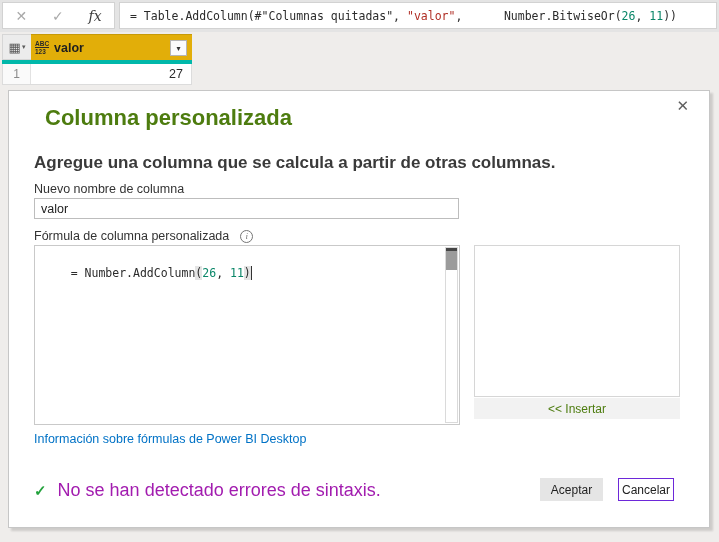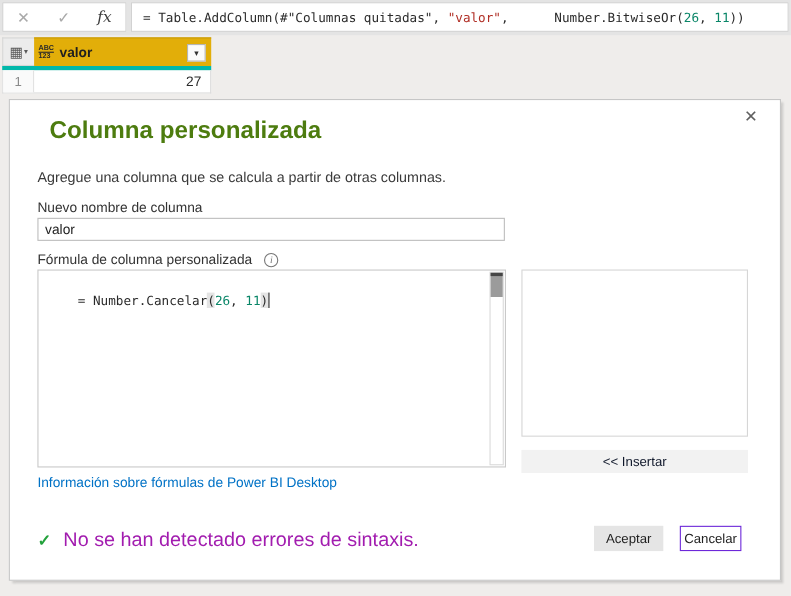--- a/index.html
+++ b/index.html
@@ -76,21 +76,21 @@
     box-shadow:3px 3px 2px rgba(0,0,0,0.14);
   }
   .dlg-close {
     position:absolute; top:6px; right:20px; font-size:15px; color:#5f5f5f;
     cursor:pointer; font-weight:300;
   }
   .dlg-title {
     position:absolute; left:36px; top:14px;
     font-size:22px; font-weight:700; color:#4d7c0f;
   }
-  .dlg-subtitle { position:absolute; left:25px; top:62px; font-size:13px; color:#3a3a3a; }
+  .dlg-subtitle { position:absolute; left:25px; top:62px; font-size:17px; color:#3a3a3a;font-weight:bold; }
   .lbl { position:absolute; font-size:12.5px; color:#333333; }
   .lbl-name { left:25px; top:91px; }
   .name-input {
     position:absolute; left:25px; top:107px; width:425px; height:21px;
     border:1px solid #bdbdbd; font-family:"Liberation Sans",sans-serif;
     font-size:12.5px; color:#222; padding-left:6px; background:#fff; outline:none;
   }
   .lbl-formula { left:25px; top:138px; display:flex; align-items:center; gap:11px; }
   .info-icon {
     display:inline-flex; width:13px; height:13px; border:1px solid #757575; border-radius:50%;
@@ -110,22 +110,22 @@
   .fbx-thumb {
     position:absolute; top:0; left:0; right:0; height:22px;
     background:#9b9b9b; border-top:3px solid #454545;
   }
   .lbl-cols { left:465px; top:138px; }
   .cols-listbox {
     position:absolute; left:465px; top:154px; width:206px; height:152px;
     border:1px solid #d6d6d6; background:#fff; overflow:auto;
   }
   .insert-btn {
-    position:absolute; left:465px; top:318px; width:206px; height:21px;
-    background:#f2f2f2; border:none; color:#0f172a; font-size:12px;
+    position:absolute; left:465px; top:307px; width:206px; height:21px;
+    background:#f2f2f2; border:none; color:#4d7c0f; font-size:12px;
     font-family:"Liberation Sans",sans-serif;
     text-align:center;
   }
   .dlg-link {
     position:absolute; left:25px; top:341px; font-size:12.5px; color:#0072c6;
     text-decoration:none; cursor:pointer;
   }
   .status { position:absolute; left:25px; top:389px; display:flex; align-items:center; gap:11px; }
   .status-check { color:#23a23c; font-size:15px; font-weight:bold; }
   .status-text { font-size:18px; color:#a21caf;text-align:center; }
@@ -183,21 +183,21 @@
 
   <div class="lbl lbl-name">Nuevo nombre de columna</div>
   <input class="name-input" type="text" value="valor" style="">
 
   <div class="lbl lbl-formula">
     <span>Fórmula de columna personalizada</span>
     <span class="info-icon">i</span>
   </div>
 
   <div class="formula-box">
-    <span class="tok-plain">= Number.Cancelar</span><span class="tok-paren">(</span><span class="tok-num">26</span><span class="tok-plain">, </span><span class="tok-num">11</span><span class="tok-paren-caret">)</span><div class="fbx-scroll">
+    <span class="tok-plain">= Number.AddColumn</span><span class="tok-paren">(</span><span class="tok-num">26</span><span class="tok-plain">, </span><span class="tok-num">11</span><span class="tok-paren-caret">)</span><div class="fbx-scroll">
       <div class="fbx-thumb"></div>
     </div>
   </div>
 
   <div class="cols-listbox"></div>
   <button class="insert-btn" disabled="">&lt;&lt; Insertar</button>
 
   <a class="dlg-link">Información sobre fórmulas de Power BI Desktop</a>
 
   <div class="status">

